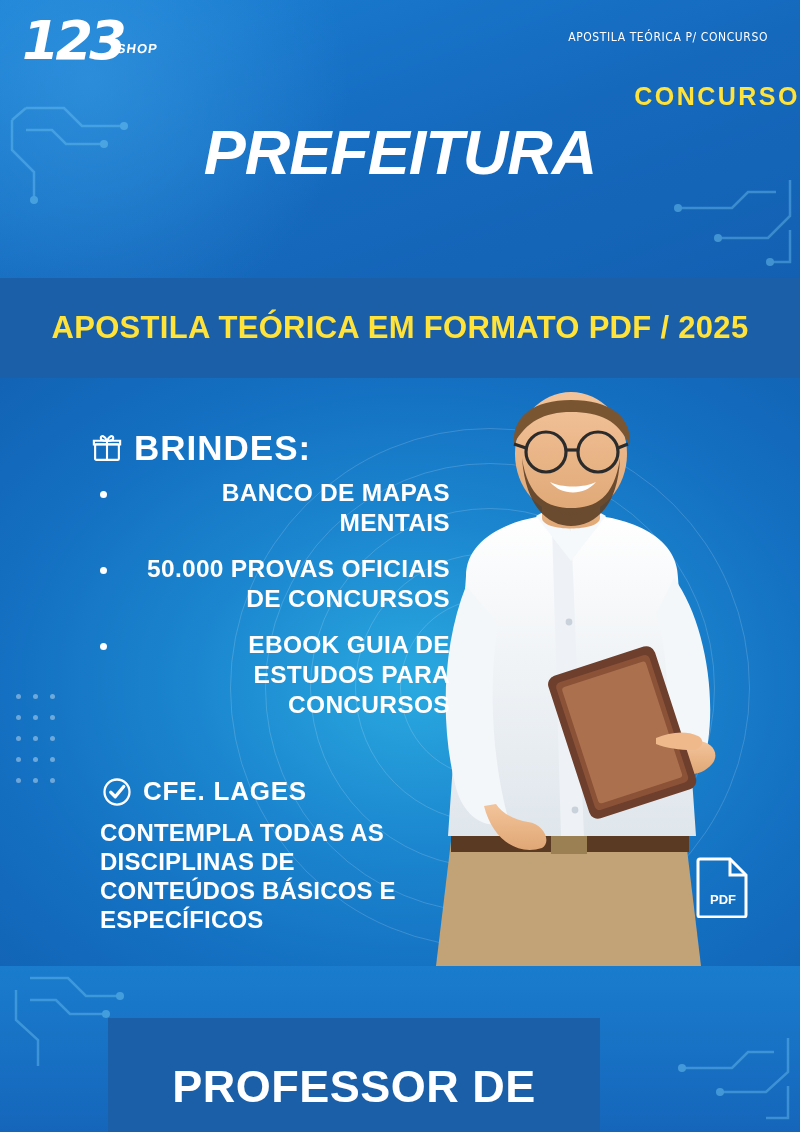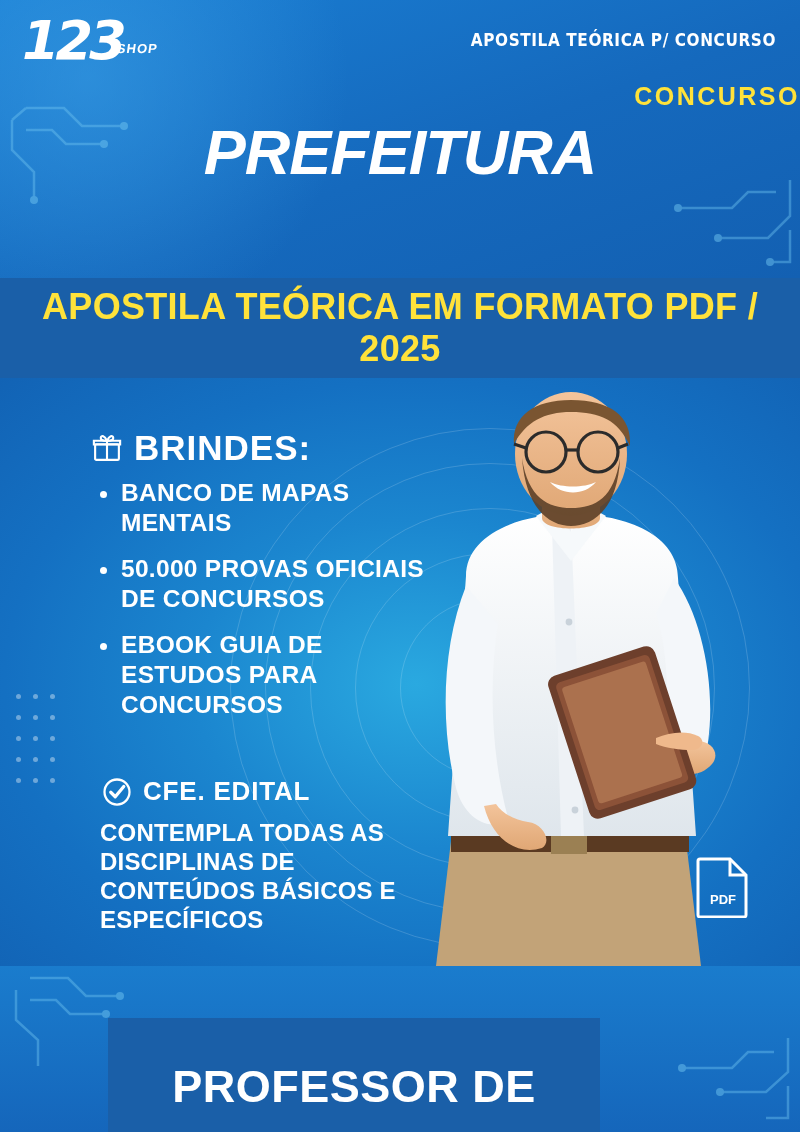--- a/index.html
+++ b/index.html
@@ -38,22 +38,22 @@
     font-family:"DejaVu Sans", sans-serif;
     color:#ffffff; font-style:italic;
   }
   .logo .shop{
     font-size:13px; font-weight:bold; letter-spacing:1px;
     color:#ffffff; margin-left:-6px; margin-bottom:6px;
     transform:skewX(-8deg);
   }
 
   .top-right-label{
-    position:absolute; right:24px; top:30px;
-    color:#ffffff; font-size:17px; font-weight:bold;
+    position:absolute; right:32px; top:30px;
+    color:#ffffff; font-size:12px; font-weight:normal;
     letter-spacing:.6px; text-transform:uppercase;
     font-family:"DejaVu Sans Condensed","Liberation Sans", sans-serif;
   }
 
   .kicker{
     position:absolute; top:82px; left:0; width:800px; text-align:right;
     color:#ffe23a; font-size:25px; font-weight:bold; letter-spacing:2.5px;
   }
   .title{
     position:absolute; top:120px; left:0; width:800px; text-align:center;
@@ -61,21 +61,21 @@
     font-size:63px; line-height:64px;font-style:italic;
   }
 
   
   .band{
     position:absolute; left:0; top:278px; width:800px; height:100px;
     background:#1a5fa8;
     display:flex; align-items:center; justify-content:center;
   }
   .band-text{
-    color:#ffe23a; font-size:36px; font-weight:bold; letter-spacing:.3px;
+    color:#ffe23a; font-size:31px; font-weight:bold; letter-spacing:.3px;
     text-align:center;
   }
 
   
   .body{
     position:absolute; left:0; top:378px; width:800px; height:588px;
     background:radial-gradient(ellipse at 52% 52%, #2aa9e0 0%, #1b86cf 38%, #1470c2 70%, #1263b5 100%);
     overflow:hidden;
   }
   .rings{ position:absolute; left:230px; top:50px; width:520px; height:520px; }
@@ -96,21 +96,21 @@
   .gift-head{
     position:absolute; left:92px; top:50px;
     display:flex; align-items:center; gap:12px;
     color:#ffffff; font-size:35px; font-weight:bold; letter-spacing:1px;
   }
   .bullets{
     position:absolute; left:90px; top:100px; width:360px;
     color:#ffffff; font-size:24.5px; font-weight:bold; line-height:30px;
     letter-spacing:.3px;
   }
-  .bullets li{ margin-bottom:16px; margin-left:31px; }
+  .bullets li{ margin-bottom:16px; margin-left:31px;text-align:right; }
 
   .edital-head{
     position:absolute; left:102px; top:398px;
     display:flex; align-items:center; gap:11px;
     color:#ffffff; font-size:26px; font-weight:bold; letter-spacing:.8px;
   }
   .edital-text{
     position:absolute; left:100px; top:440px; width:330px;
     color:#ffffff; font-size:24px; font-weight:bold; line-height:29px;
     letter-spacing:.2px;
@@ -286,21 +286,21 @@
       <li>BANCO DE MAPAS MENTAIS</li>
       <li>50.000 PROVAS OFICIAIS DE CONCURSOS</li>
       <li>EBOOK GUIA DE ESTUDOS PARA CONCURSOS</li>
     </ul>
 
     <div class="edital-head">
       <svg width="30" height="30" viewBox="0 0 24 24">
         <circle cx="12" cy="12" r="10" fill="none" stroke="#ffffff" stroke-width="1.8"></circle>
         <path d="M7 12.2 L10.6 15.8 L17.4 7.6" fill="none" stroke="#ffffff" stroke-width="2.6" stroke-linecap="round" stroke-linejoin="round"></path>
       </svg>
-      <span>CFE. EDITAL</span>
+      <span>CFE. LAGES</span>
     </div>
 
     <div class="edital-text">CONTEMPLA TODAS AS DISCIPLINAS DE CONTEÚDOS BÁSICOS E ESPECÍFICOS</div>
 
     <svg class="pdf-badge" width="54" height="62" viewBox="0 0 54 62">
       <path d="M4 3 h30 l16 16 v40 a2 2 0 0 1 -2 2 H4 a2 2 0 0 1 -2 -2 V5 a2 2 0 0 1 2 -2 z" fill="none" stroke="#ffffff" stroke-width="3"></path>
       <path d="M34 3 v16 h16" fill="none" stroke="#ffffff" stroke-width="3"></path>
       <text x="27" y="48" text-anchor="middle" fill="#ffffff" font-family="Liberation Sans, sans-serif" font-size="13" font-weight="bold">PDF</text>
     </svg>
   </div>

